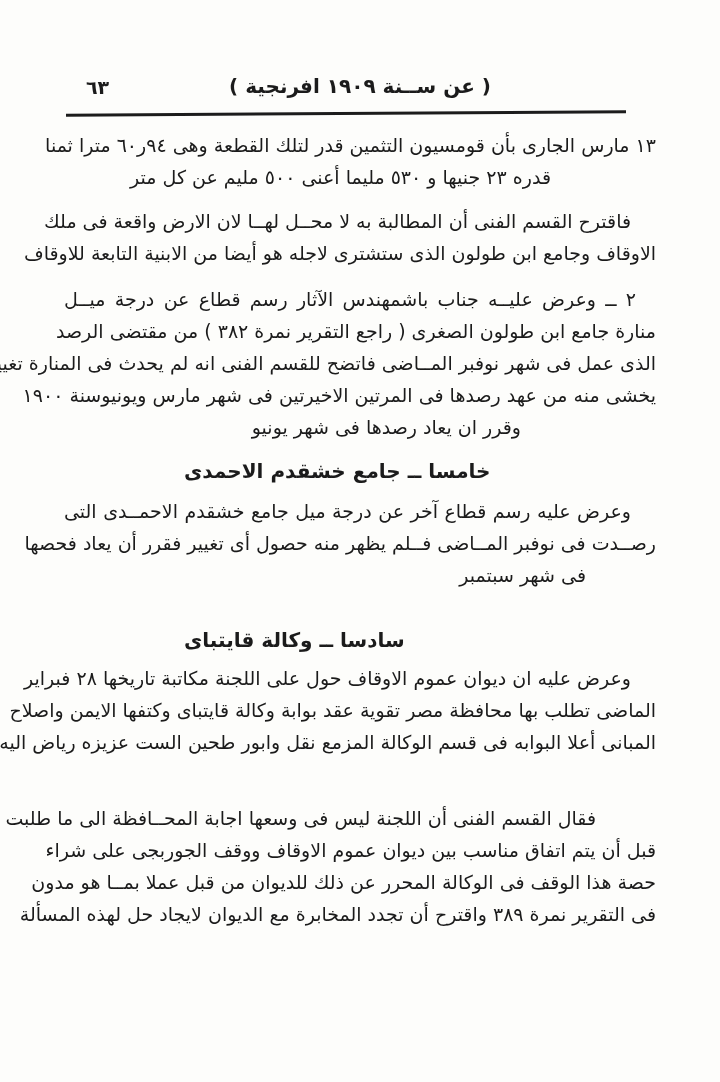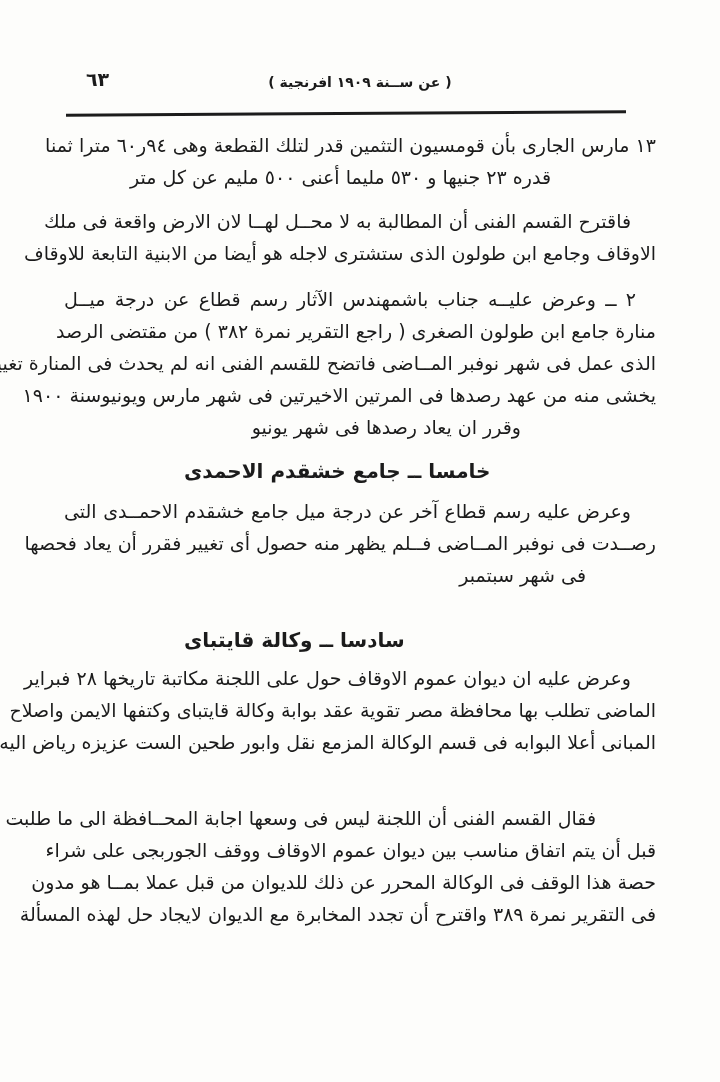--- a/index.html
+++ b/index.html
@@ -19,27 +19,27 @@
     margin: 0 64px;
     width: 592px;
   }
   .page-header {
     position: relative;
     height: 38px;
     padding-top: 74px;
   }
   .page-header .title {
     text-align: center;
-    font-size: 14px;
+    font-size: 20px;
     font-weight: 700;
     letter-spacing: 0.5px;
   }
   .page-header .pagenum {
     position: absolute;
-    top: 68px;
+    top: 76px;
     left: 22px;
     font-size: 19px;
     font-weight: 700;
   }
   .header-rule {
     height: 3px;
     background: #1c1c1c;
     margin-left: 2px;
     margin-right: 30px;
     transform: rotate(-0.35deg);

